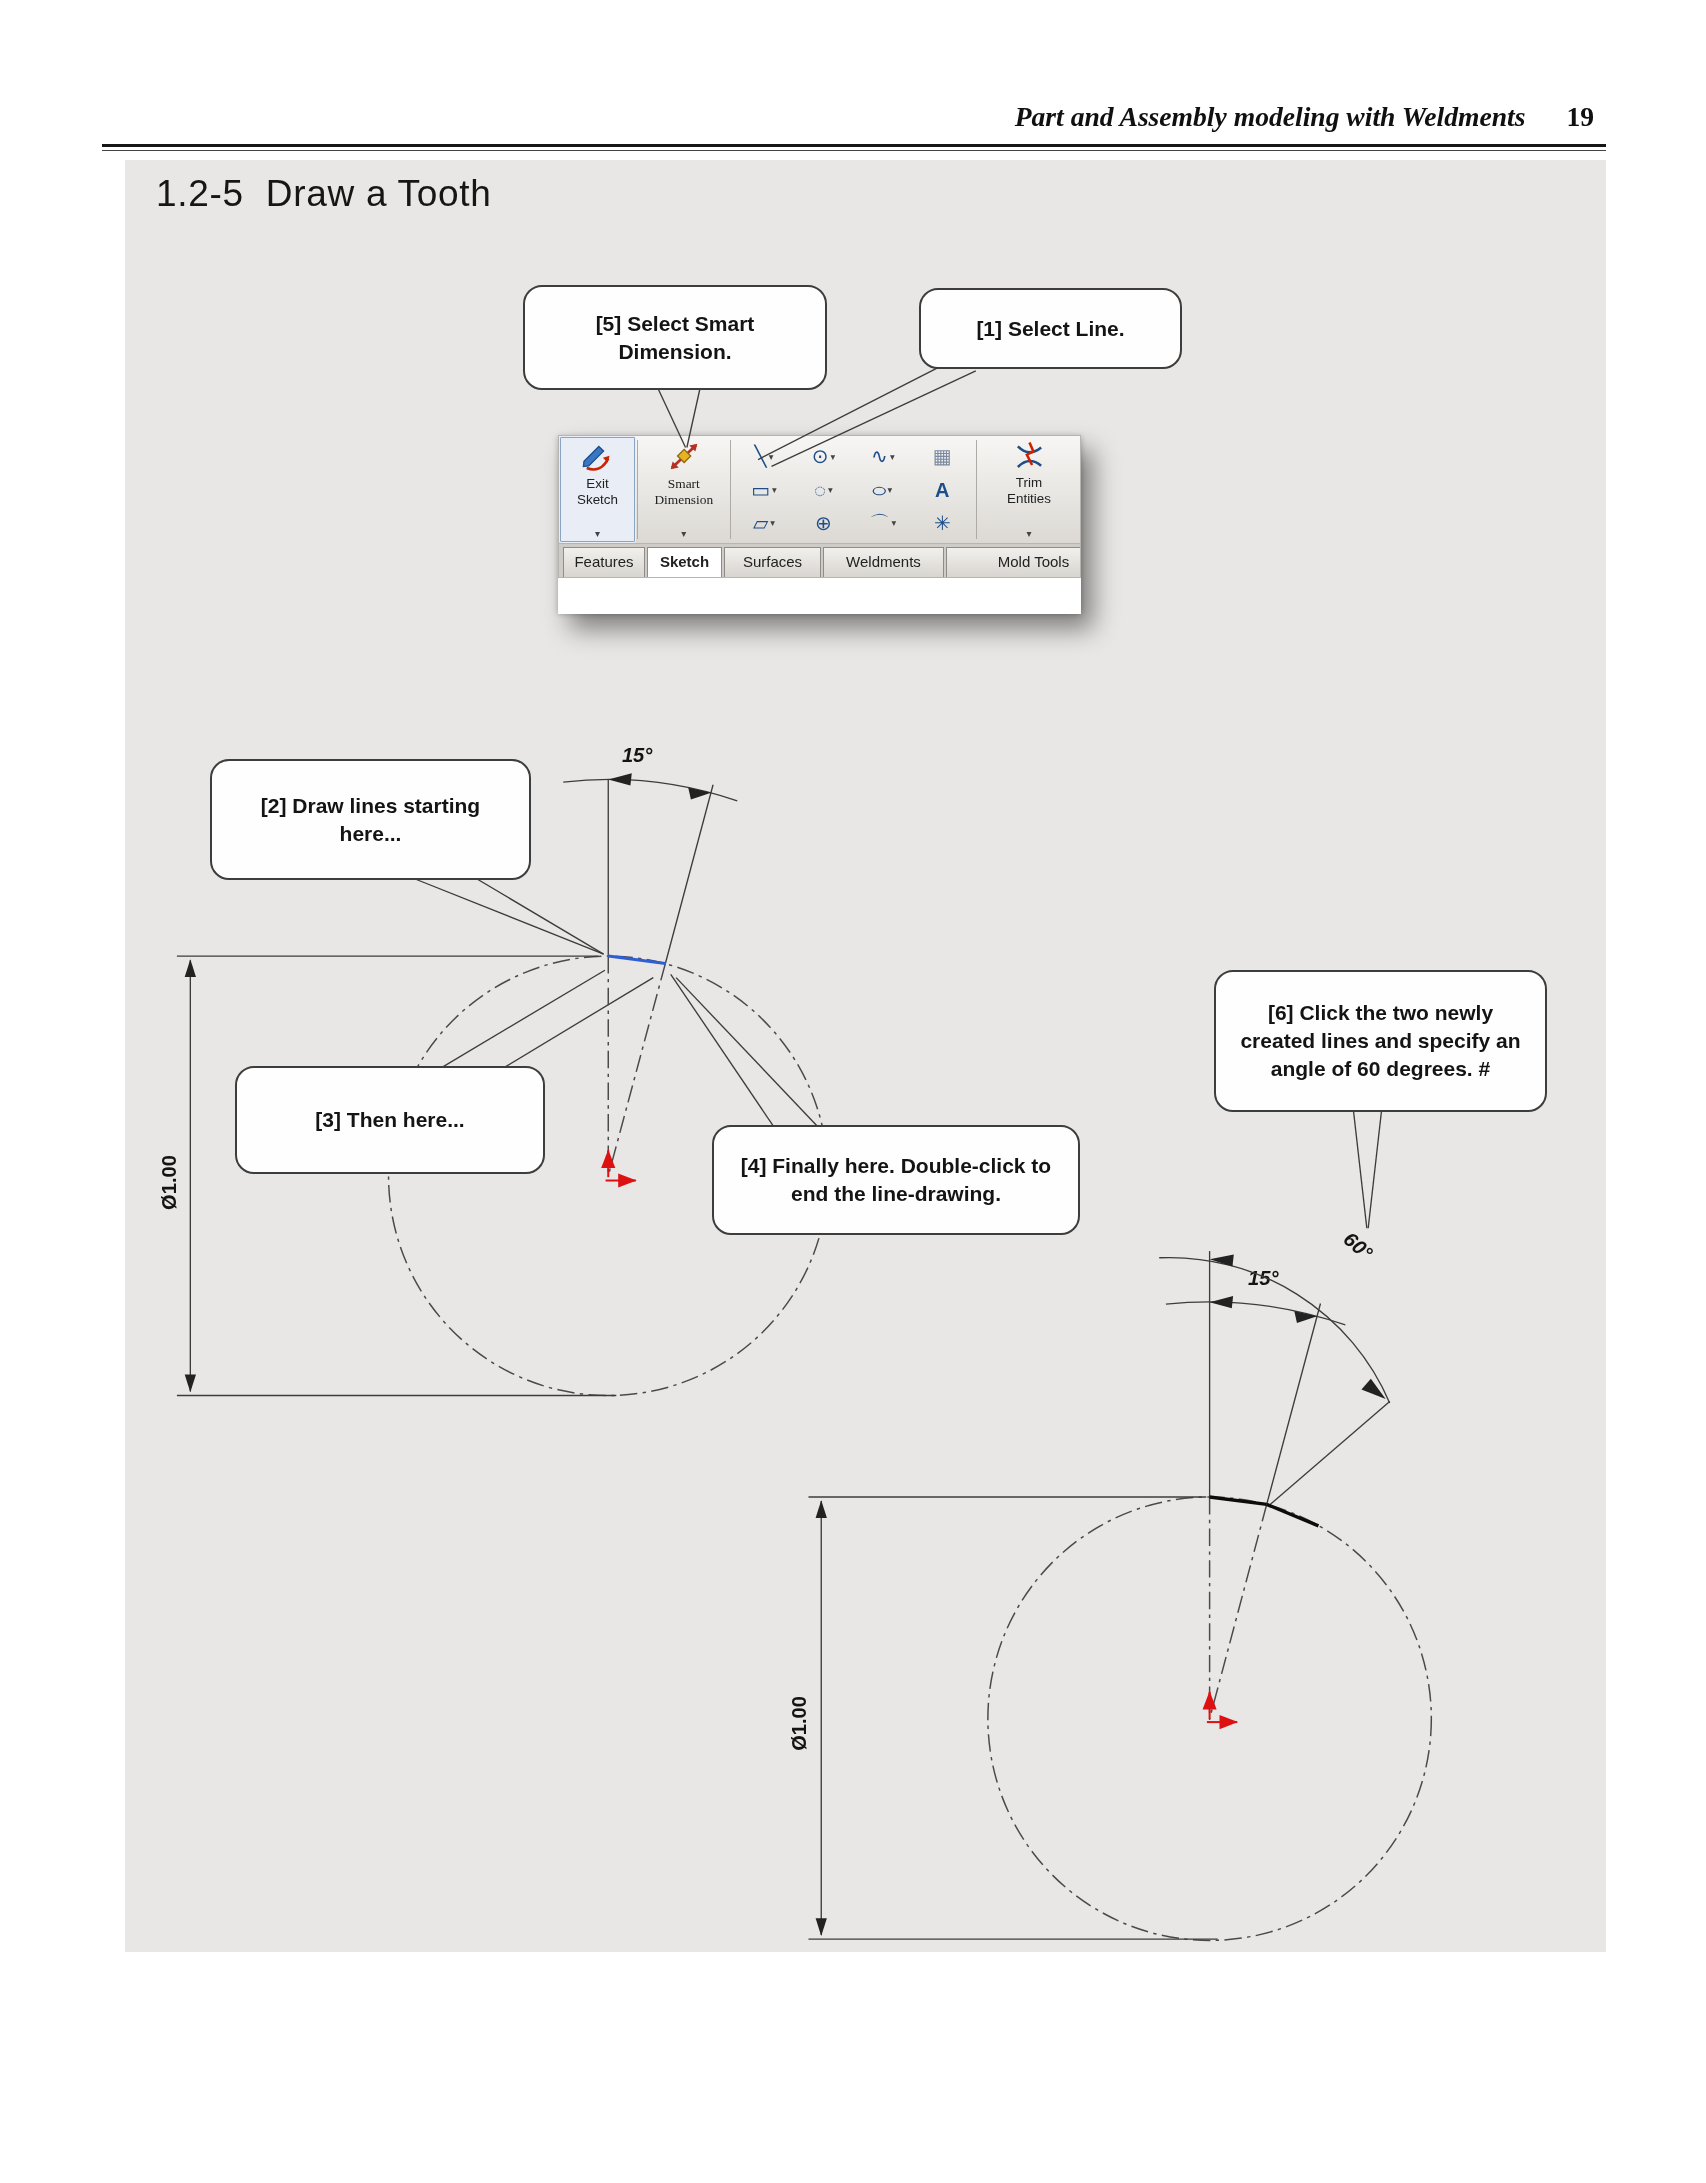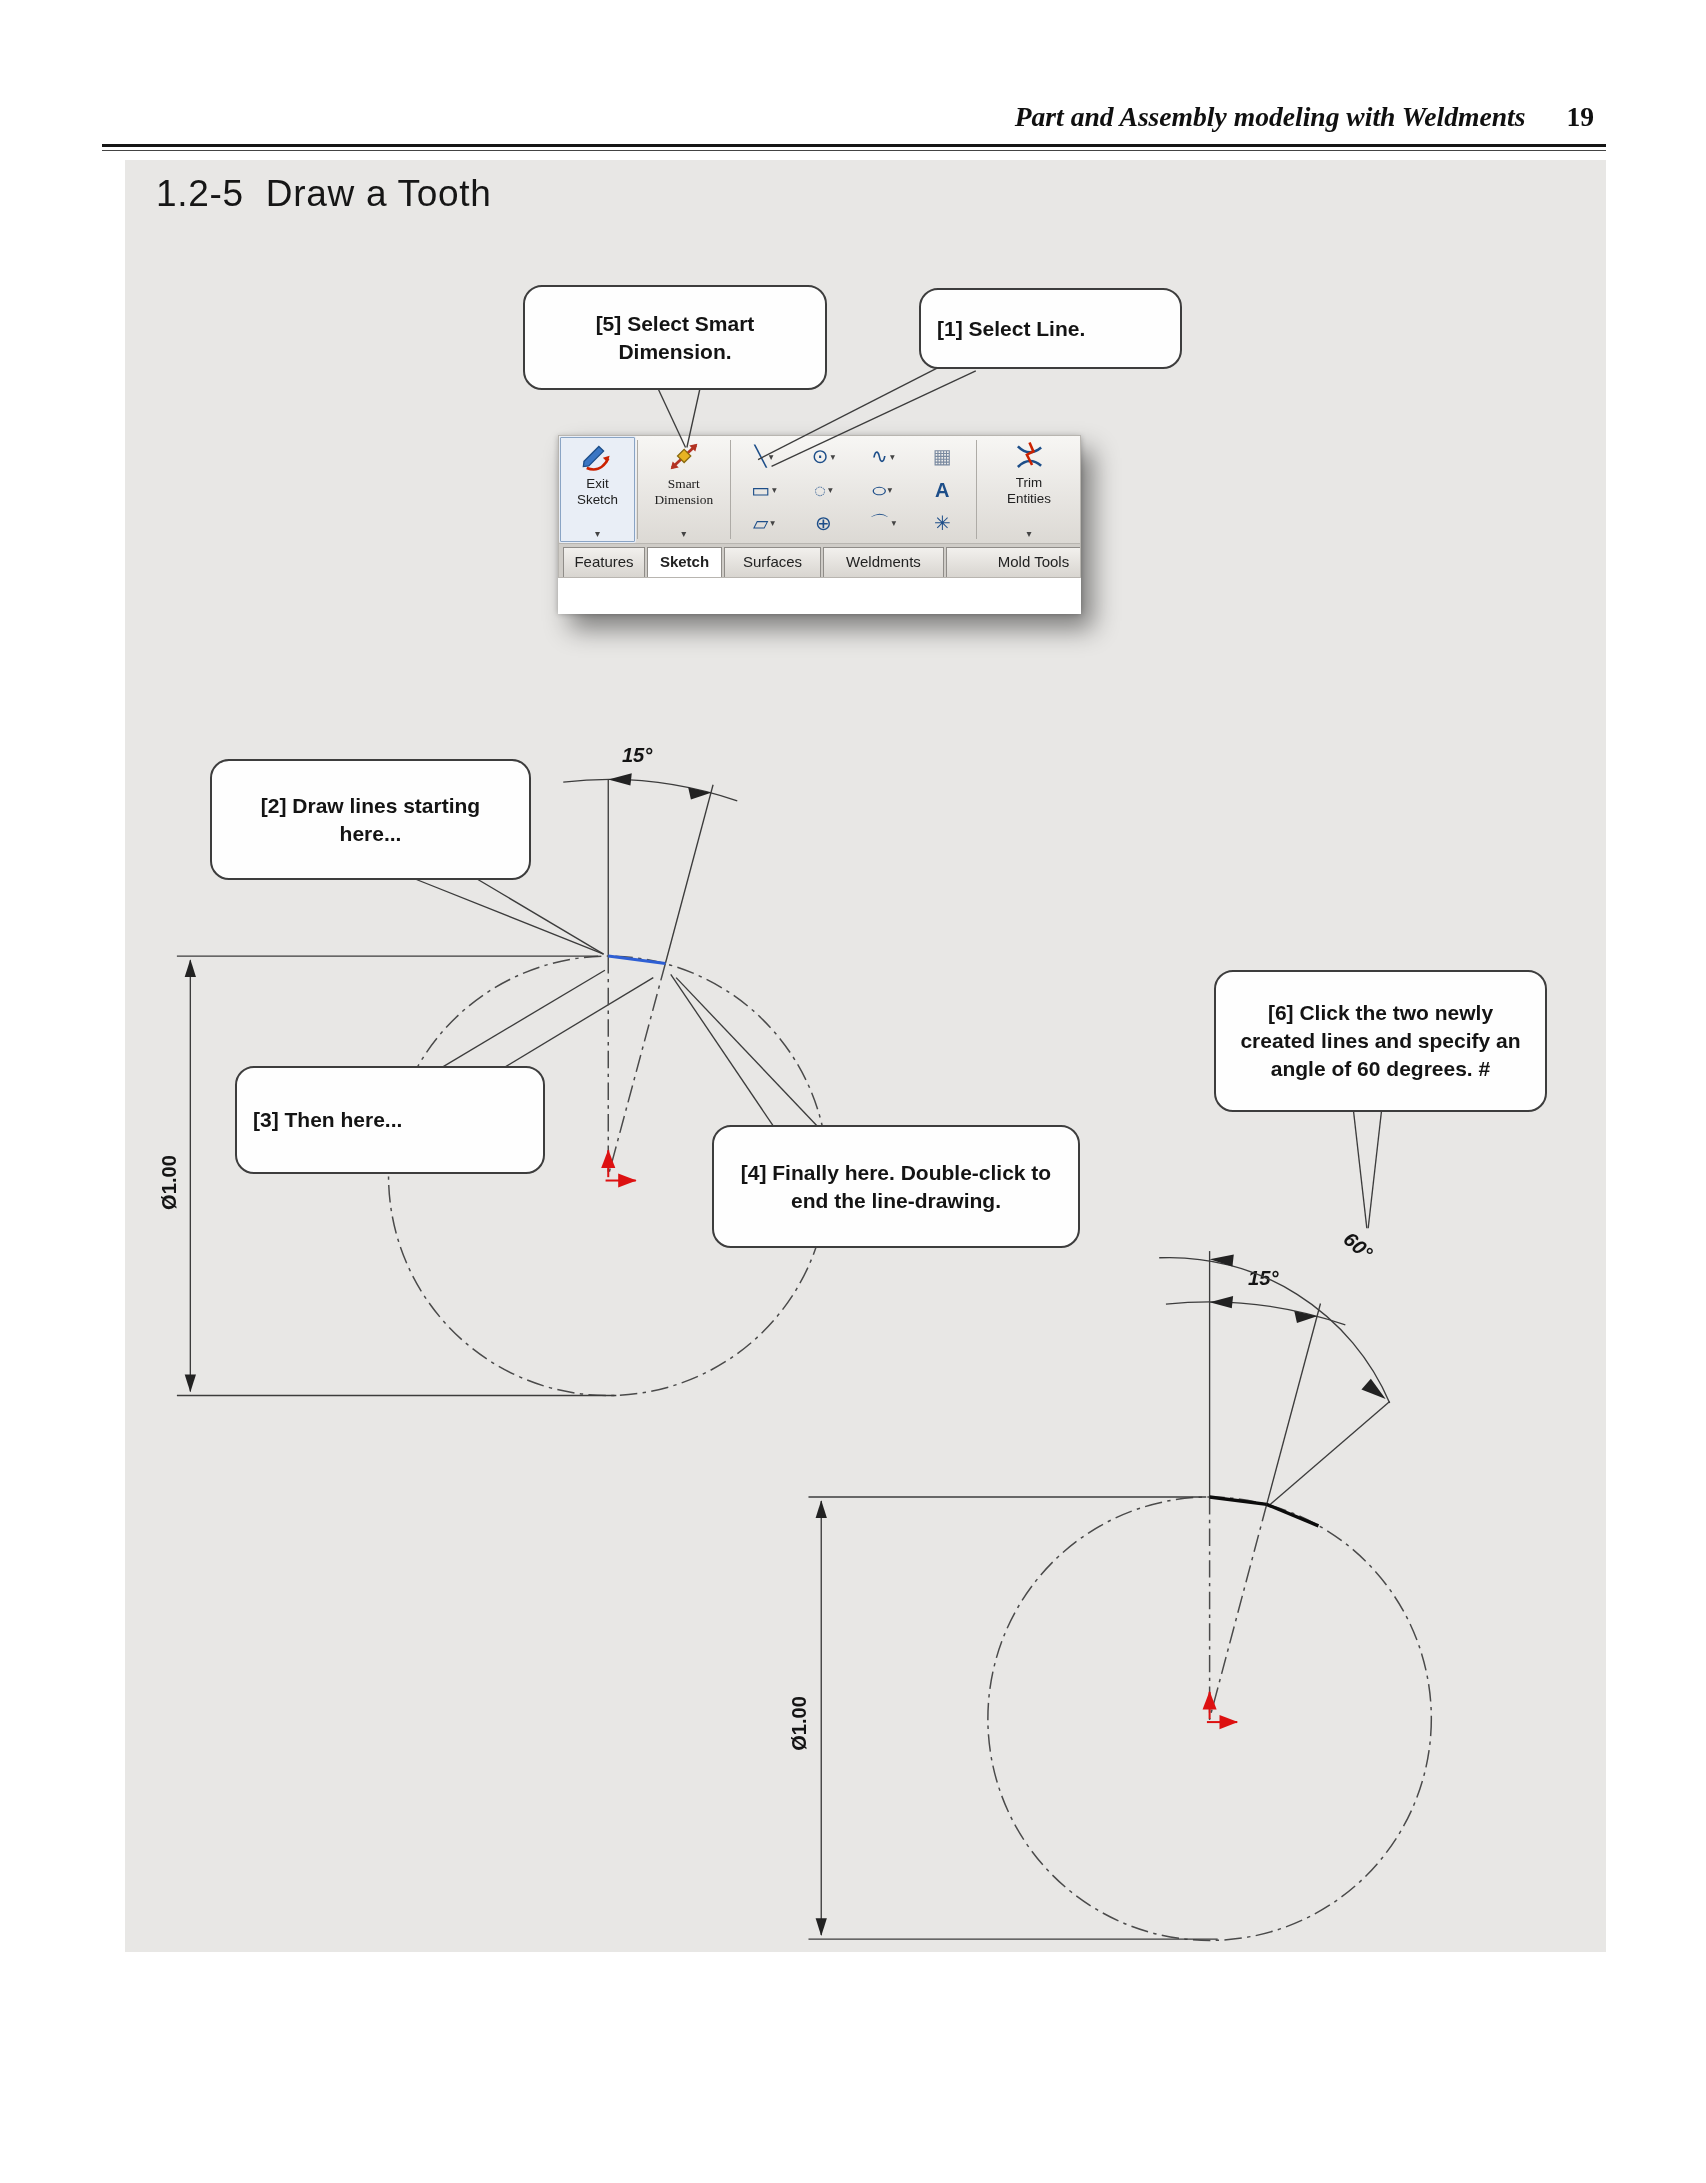--- a/index.html
+++ b/index.html
@@ -14,29 +14,29 @@
   .hrule  { position:absolute; left:102px; top:144px; width:1504px; height:3.4px; background:#161616; }
   .hrule2 { position:absolute; left:102px; top:150px; width:1504px; height:1.3px; background:#444; }
 
   
   .panel { position:absolute; left:125px; top:160px; width:1481px; height:1792px; background:#e8e7e5; }
   .sec-title { position:absolute; left:156px; top:173px; font-size:37px; color:#161616;
                letter-spacing:0.7px; white-space:pre; z-index:3; }
 
   
   .callout { position:absolute; background:#fefefe; border:2px solid #3d3d3d; border-radius:19px;
-             display:flex; align-items:center; justify-content:flex-start; text-align:center;
+             display:flex; align-items:center; justify-content:center; text-align:center;
              font-size:21px; font-weight:600; color:#141414; line-height:1.32;
              padding:6.7px 16px; box-sizing:border-box; z-index:6; }
   .callout b { font-weight:800; }
   .c5{left:523px;top:285px;width:304px;height:105px;}
   .c1{left:919px;top:288px;width:263px;height:81px;}
   .c2{left:210px;top:759px;width:321px;height:121px;}
   .c3{left:235px;top:1066px;width:310px;height:108px;}
-  .c4{left:712px;top:1125px;width:368px;height:123px;}
+  .c4{left:712px;top:1125px;width:368px;height:110px;}
   .c6{left:1214px;top:970px;width:333px;height:142px;}
 
   
   .toolbar-shot { position:absolute; left:558px; top:435px; width:523px; z-index:4; background:#ffffff;
                   box-shadow:0 1.3px 5.4px rgba(0,0,0,.25), 12px 15px 24px rgba(0,0,0,.45); }
   .tb-row { display:flex; align-items:stretch; height:109px; box-sizing:border-box;
             background:linear-gradient(#f7f6f4,#dcd9d4); border:0.7px solid #b8b5b0; overflow:hidden; }
   .tb-btn { display:flex; flex-direction:column; align-items:center; padding:5.4px 4px 2.7px; box-sizing:border-box; }
   .tb-exit { width:77px; background:#e9eef6; outline:1.3px solid #8aa4c4; outline-offset:-2px; border-radius:2px; }
   .tb-smart { width:89px;font-family:Liberation Serif, serif; }

